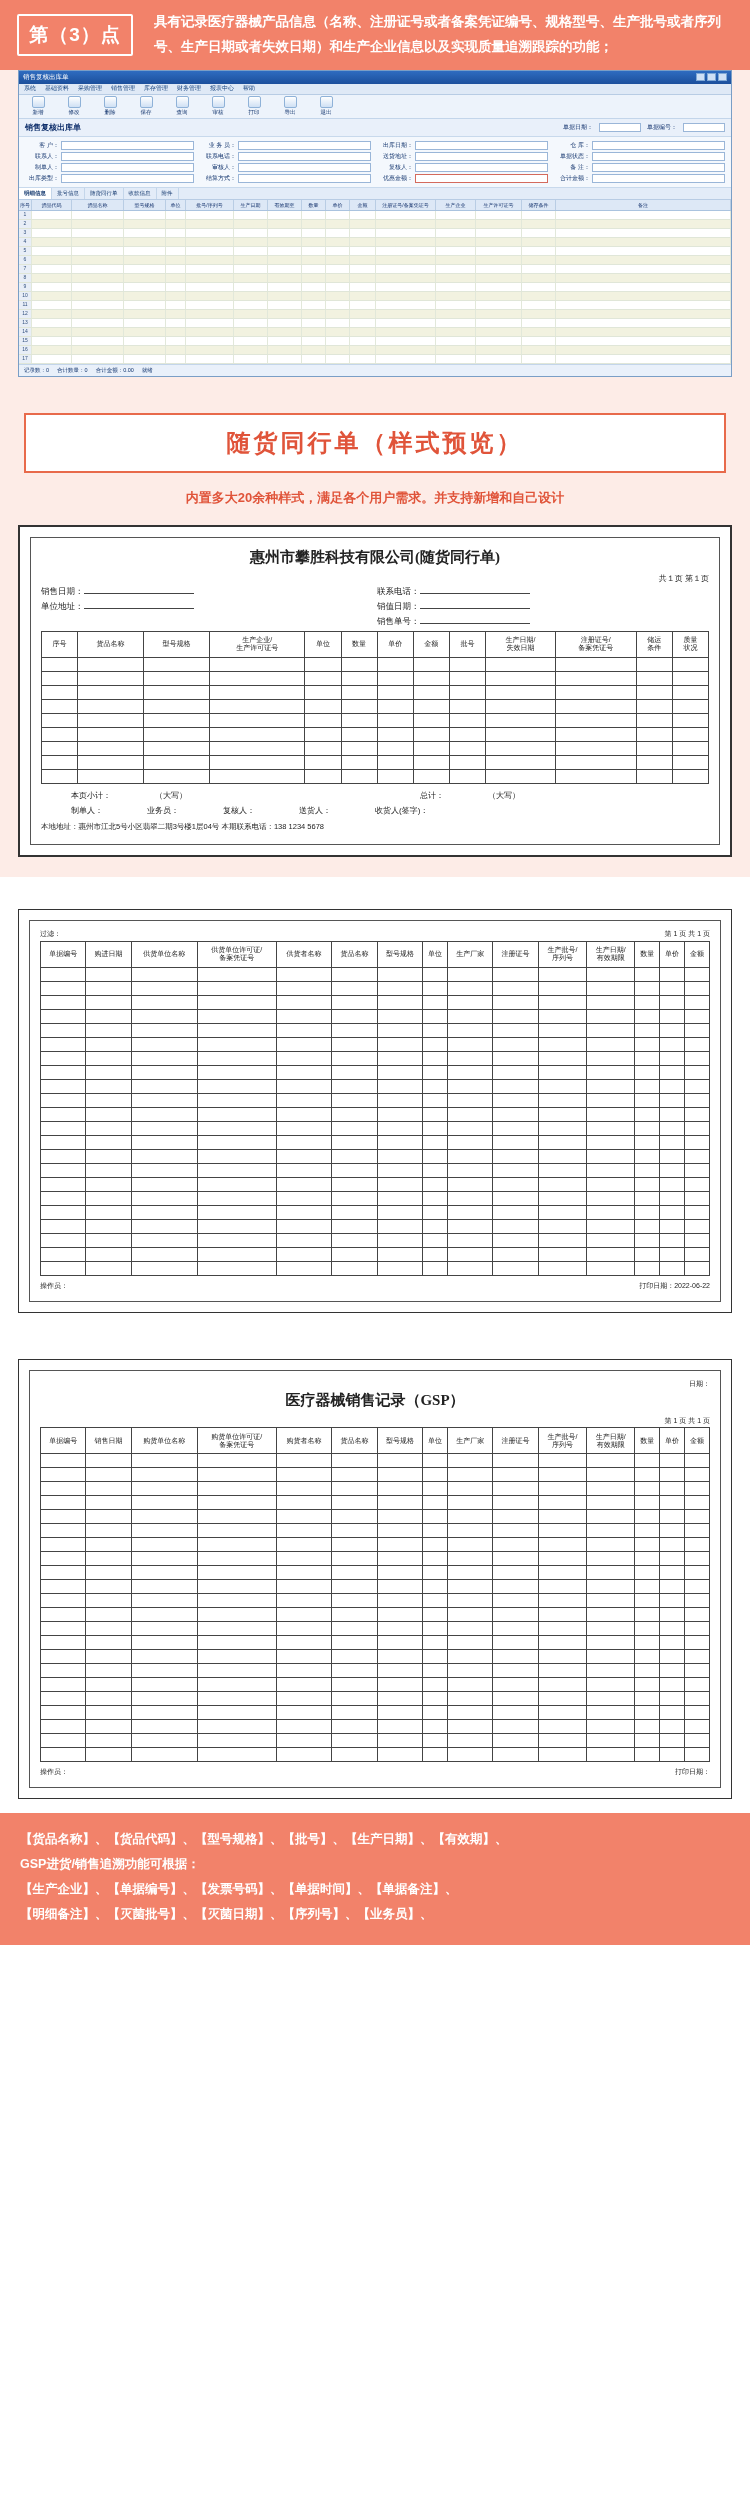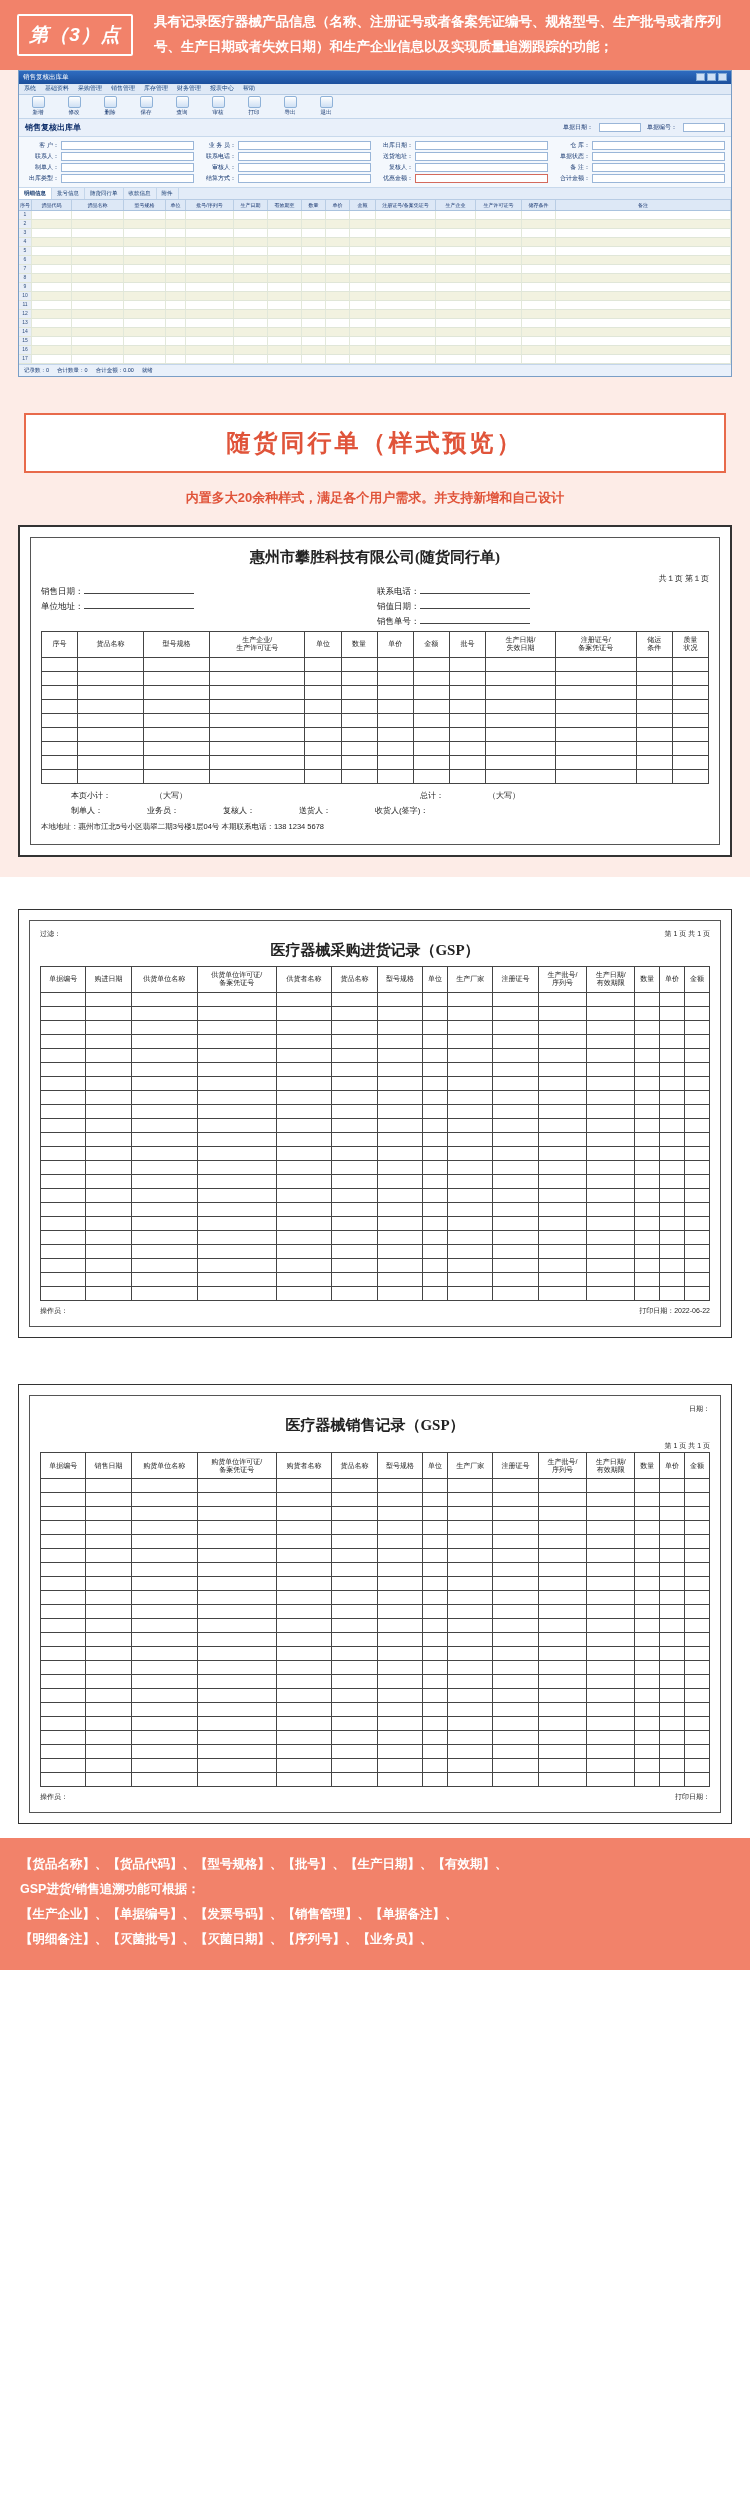--- a/index.html
+++ b/index.html
@@ -15,21 +15,20 @@
   
   .band1 { display:flex; width:750px; background:#f2826a; color:#fff; }
   .band1-left {
     width:150px; flex:0 0 150px;
     display:flex; align-items:center; justify-content:center;
     font-size:19px; font-weight:bold; letter-spacing:1px;
   }
   .band1-left .badge {
     border:2px solid #ffffff; padding:6px 10px; border-radius:2px;
     background:#f2826a;
-    font-style:italic;
   }
   .band1-right {
     flex:1; padding:10px 14px 10px 4px;
     font-size:13.5px; line-height:1.85; font-weight:bold;
   }
 
   
   .explain {
     background:#fdece7;
     padding:14px 26px 18px 26px;
@@ -846,21 +845,20 @@
     </div>
   </div>
 
   <div class="sec-pad">
     <div class="doc-shell thin">
       <div class="doc-inner">
         <div class="gsp-meta">
           <span>过滤：</span>
           <span class="right">第 1 页 共 1 页</span>
         </div>
-        <div class="doc-title">医疗器械采购进货记录（GSP）</div>
         <table class="frm frm-sm">
           <thead>
               <tr id="doc2-head">
                 <th>单据编号</th>
                 <th>购进日期</th>
                 <th>供货单位名称</th>
                 <th>供货单位许可证/<br>备案凭证号</th>
                 <th>供货者名称</th>
                 <th>货品名称</th>
                 <th>型号规格</th>
@@ -1670,17 +1668,17 @@
           <span>操作员：</span>
           <span class="right">打印日期：</span>
         </div>
       </div>
     </div>
   </div>
 
   <div class="footer">
     <div>【货品名称】、【货品代码】、【型号规格】、【批号】、【生产日期】、【有效期】、</div>
     <div>GSP进货/销售追溯功能可根据：</div>
-    <div>【生产企业】、【单据编号】、【发票号码】、【销售管理】、【单据备注】、</div>
+    <div>【生产企业】、【单据编号】、【发票号码】、【单据时间】、【单据备注】、</div>
     <div>【明细备注】、【灭菌批号】、【灭菌日期】、【序列号】、【业务员】、</div>
   </div>
 
 </div>
 
 </body></html>

